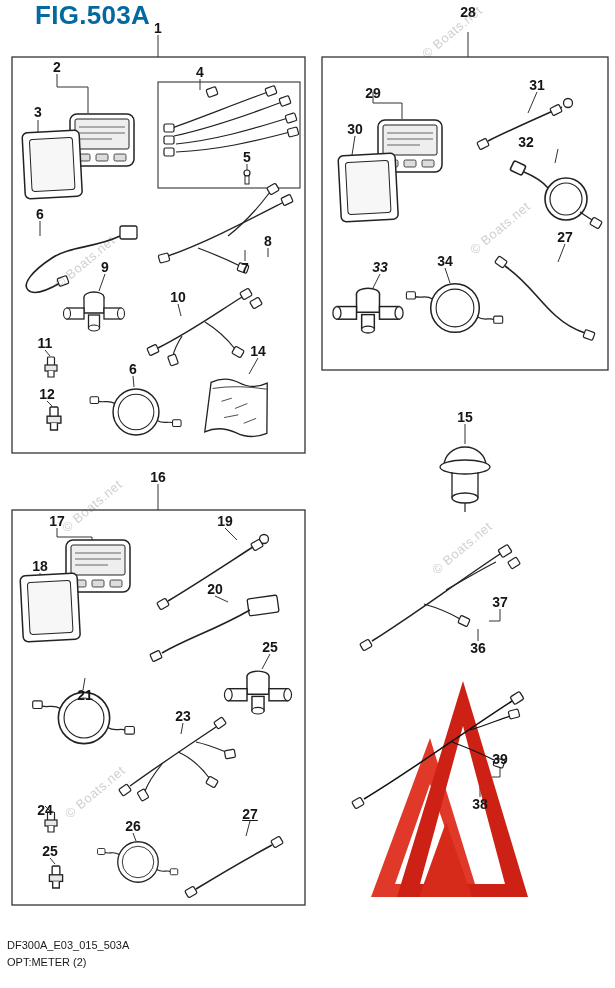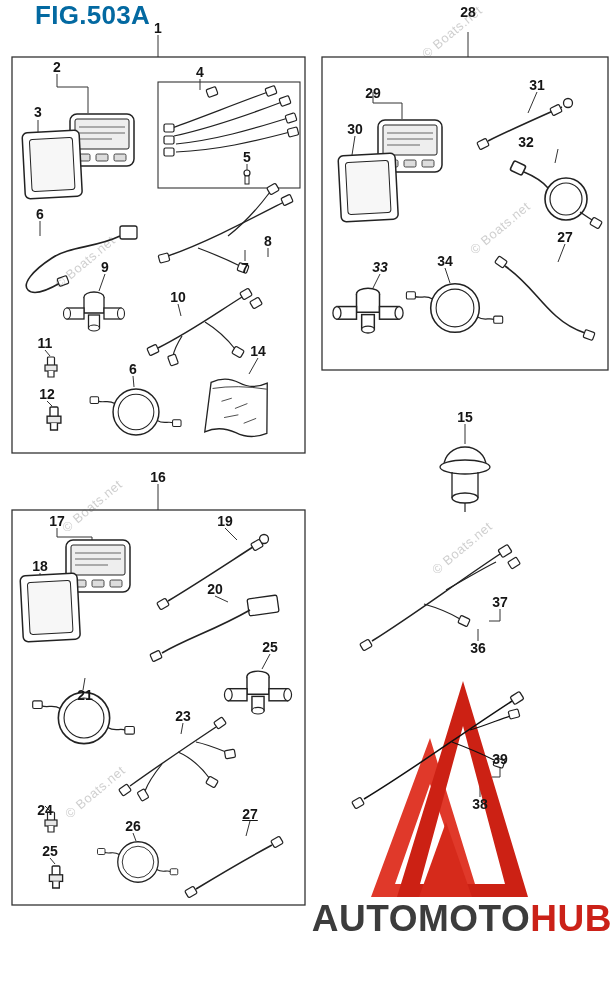--- a/index.html
+++ b/index.html
@@ -349,15 +349,18 @@
       <div class="part-label" style="left: 445px; top: 261px;">34</div>
       <div class="part-label" style="left: 565px; top: 237px;">27</div>
       <div class="part-label" style="left: 478px; top: 648px;">36</div>
       <div class="part-label" style="left: 500px; top: 602px;">37</div>
       <div class="part-label" style="left: 480px; top: 804px;">38</div>
       <div class="part-label" style="left: 500px; top: 759px;">39</div>
     </div>
 
   <div class="fig-title">FIG.503A</div>
 
-
-  <div class="logo-text"><span>AUTOMOTO</span><span class="hub">HUB</span></div>
+  <div class="footer">
+    <div>DF300A_E03_015_503A</div>
+    <div>OPT:METER (2)</div>
+  </div>
+
 </div>
 
 </body></html>

